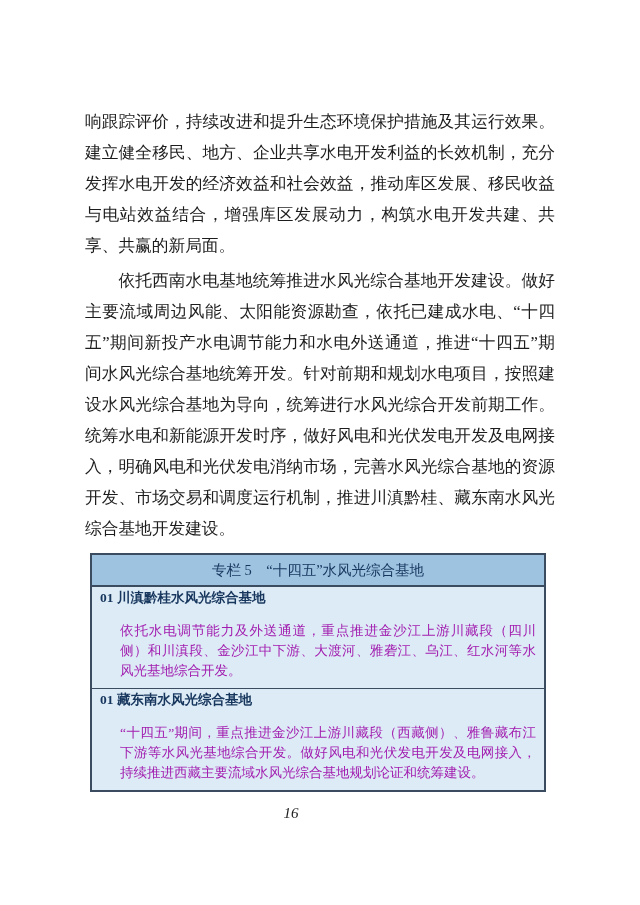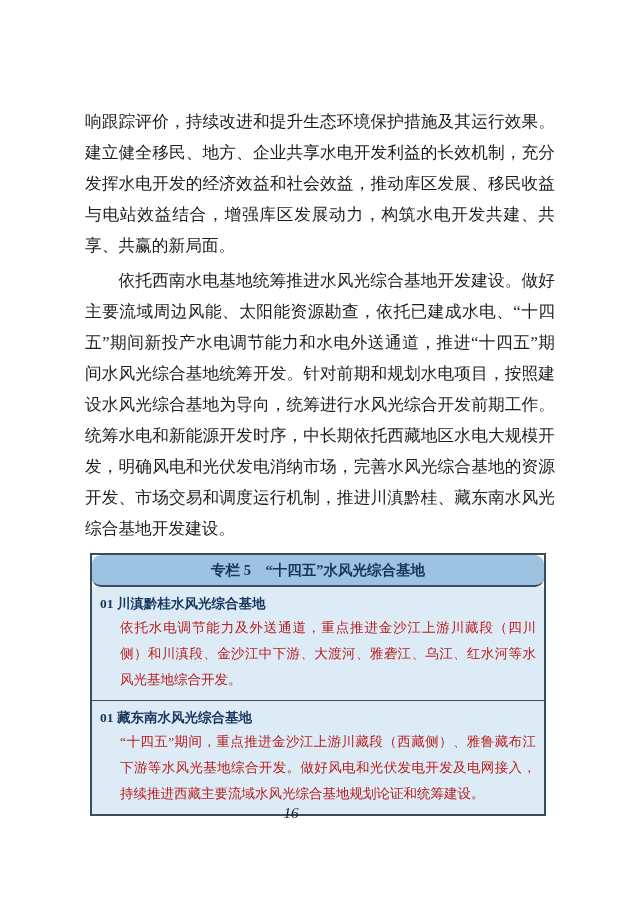--- a/index.html
+++ b/index.html
@@ -44,45 +44,45 @@
     margin: 9px 0 0 5px;
     width: 456px;
     border: 2px solid #3b4c61;
     color: #17365d;
   }
   .callout-header {
     background: #9dc3e1;
     border-bottom: 2px solid #3b4c61;
     text-align: center;
     font-size: 14.5px;
-    font-weight: bold;
+    font-weight: normal;
     line-height: 21px;
     padding: 5px 4px 4px 4px;
     color: #17365d;
-    border-radius: 9px;
   }
   .callout-section {
     background: #dcebf6;
-    padding: 6px 8px 7px 8px;
+    padding: 0 8px 7px 8px;
   }
   .callout-section.second {
     border-top: 1.5px solid #3b4c61;
   }
   .item-title {
     font-size: 13.5px;
     font-weight: bold;
     line-height: 22px;
     color: #17365d;
   }
   .item-desc {
     margin-left: 20px;
     font-size: 13.5px;
-    line-height: 26px;
+    line-height: 20px;
     text-align: justify;
-    color: #b91c1c;
+    color: #a21caf;
+    margin-top: 12px;
   }
   .sub-heading {
     margin: 14px 0 0 0;
     font-size: 16.7px;
     line-height: 31px;
     font-weight: bold;
     text-indent: 2em;
     color: #1c1c1c;
   }
   .page-number {
@@ -98,21 +98,21 @@
 </style>
 </head>
 <body>
 
 <div class="page">
   <div class="content">
 
     <p class="para">响跟踪评价，持续改进和提升生态环境保护措施及其运行效果。建立健全移民、地方、企业共享水电开发利益的长效机制，充分发挥水电开发的经济效益和社会效益，推动库区发展、移民收益与电站效益结合，增强库区发展动力，构筑水电开发共建、共享、共赢的新局面。</p>
 
     <p class="para indent">
-      <span class="lead-bold">依托西南水电基地统筹推进水风光综合基地开发建设。</span><span>做好主要流域周边风能、太阳能资源勘查，依托已建成水电、“十四五”期间新投产水电调节能力和水电外送通道，推进“十四五”期间水风光综合基地统筹开发。针对前期和规划水电项目，按照建设水风光综合基地为导向，统筹进行水风光综合开发前期工作。统筹水电和新能源开发时序，中长期依托西藏地区水电大规模开发，明确风电和光伏发电消纳市场，完善水风光综合基地的资源开发、市场交易和调度运行机制，推进川滇黔桂、藏东南水风光综合基地开发建设。</span>
+      <span class="lead-bold">依托西南水电基地统筹推进水风光综合基地开发建设。</span><span>做好主要流域周边风能、太阳能资源勘查，依托已建成水电、“十四五”期间新投产水电调节能力和水电外送通道，推进“十四五”期间水风光综合基地统筹开发。针对前期和规划水电项目，按照建设水风光综合基地为导向，统筹进行水风光综合开发前期工作。统筹水电和新能源开发时序，做好风电和光伏发电开发及电网接入，明确风电和光伏发电消纳市场，完善水风光综合基地的资源开发、市场交易和调度运行机制，推进川滇黔桂、藏东南水风光综合基地开发建设。</span>
     </p>
 
     <div class="callout">
       <div class="callout-header">专栏 5　“十四五”水风光综合基地</div>
 
       <div class="callout-section">
         <div class="item-title">
           <span>01</span>
           <span>川滇黔桂水风光综合基地</span>
         </div>

